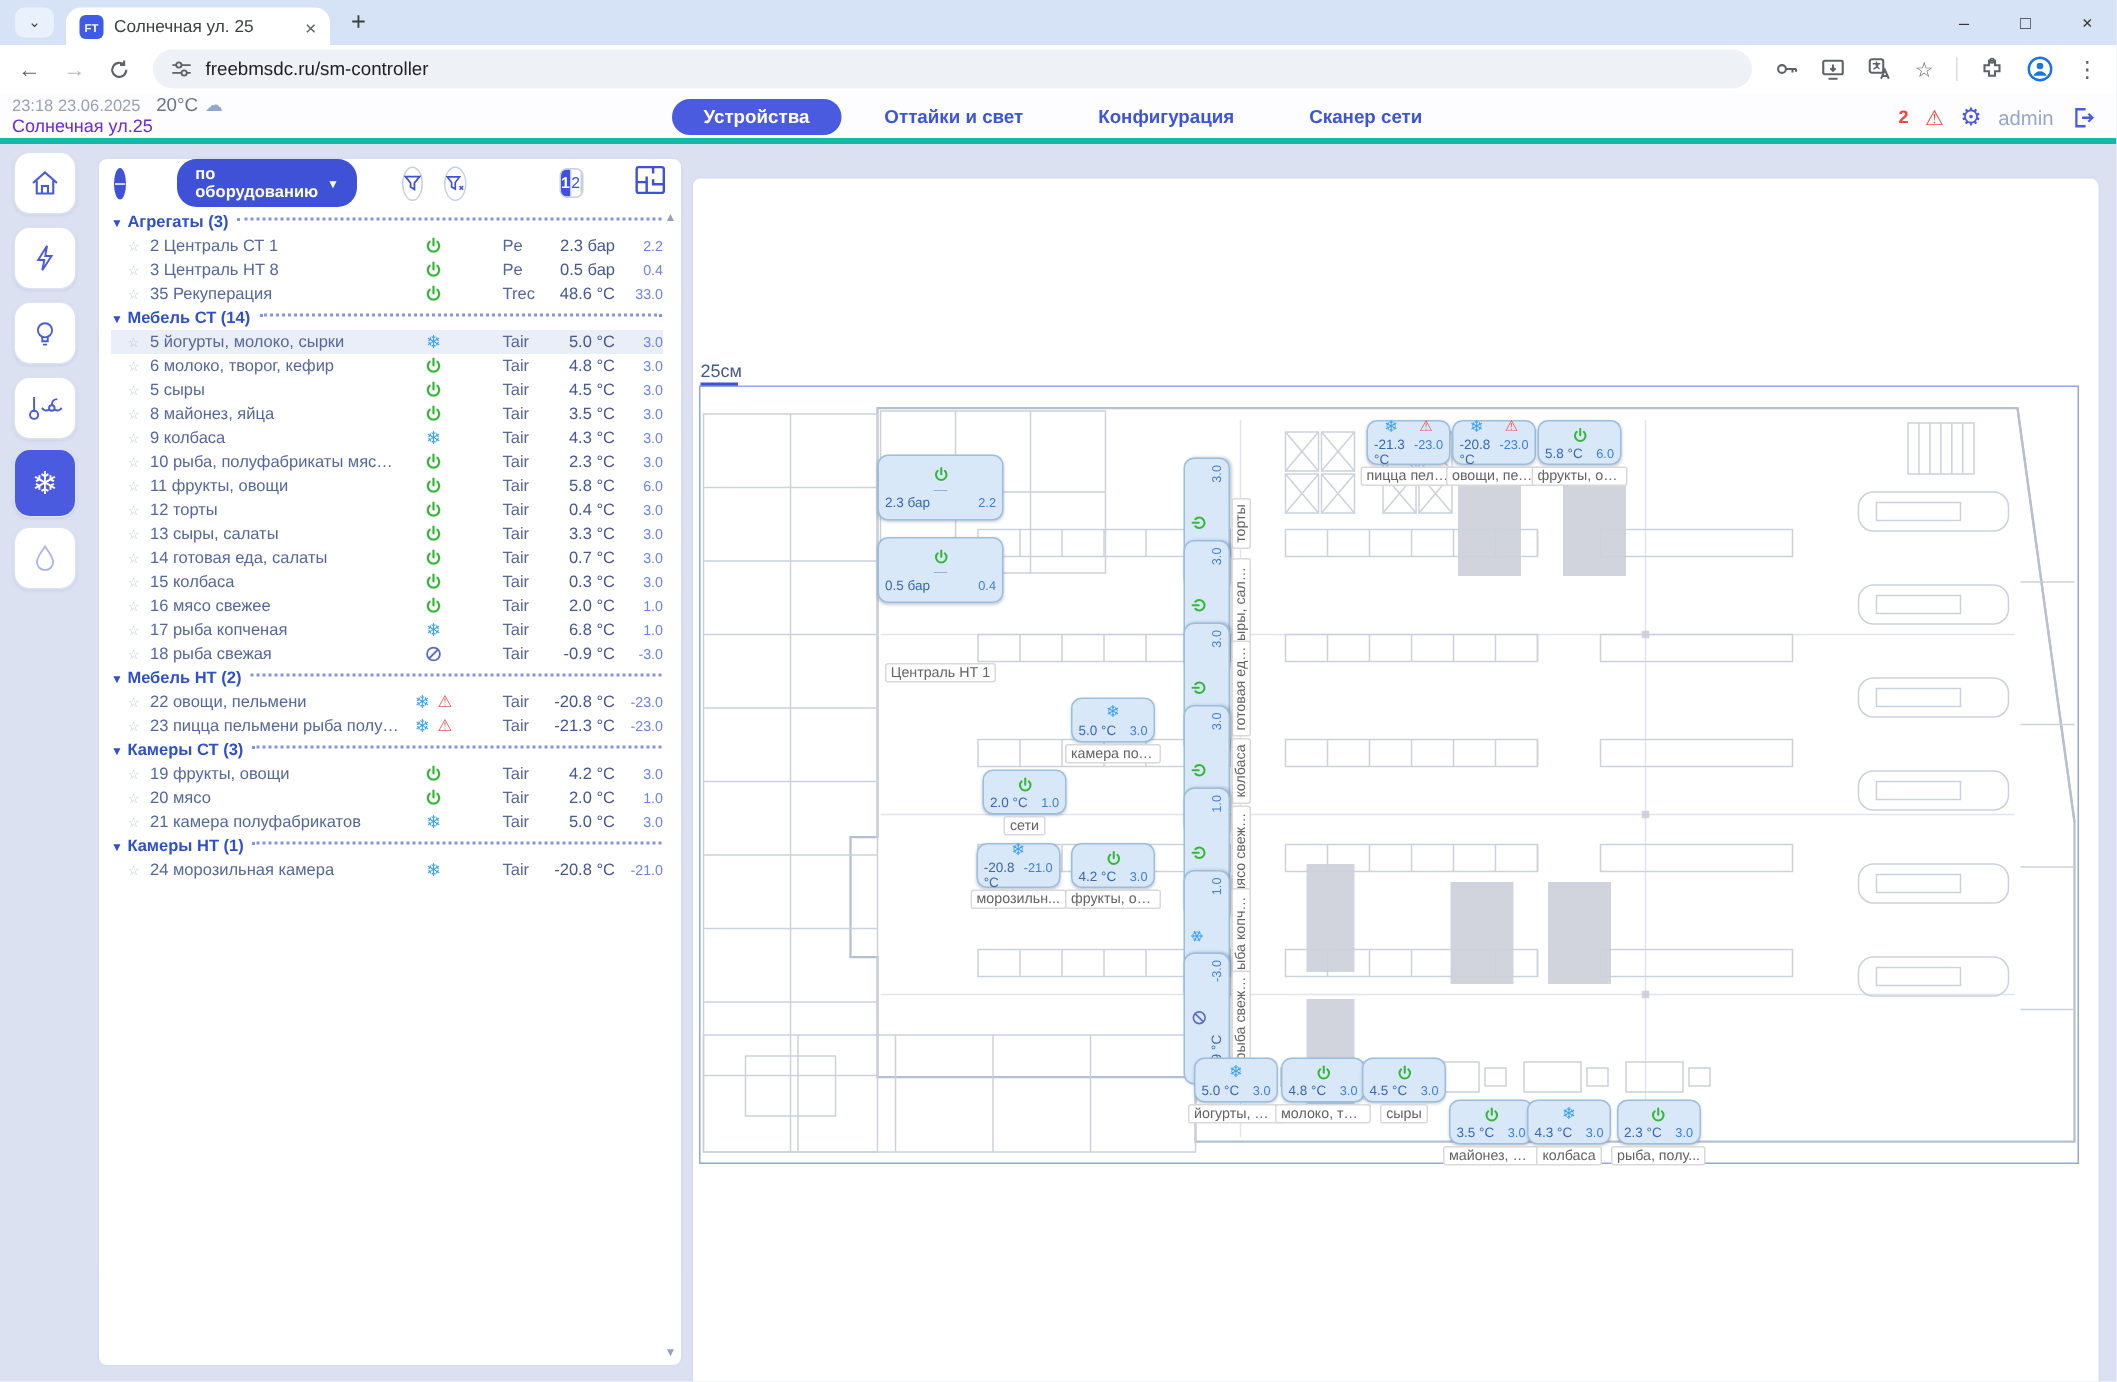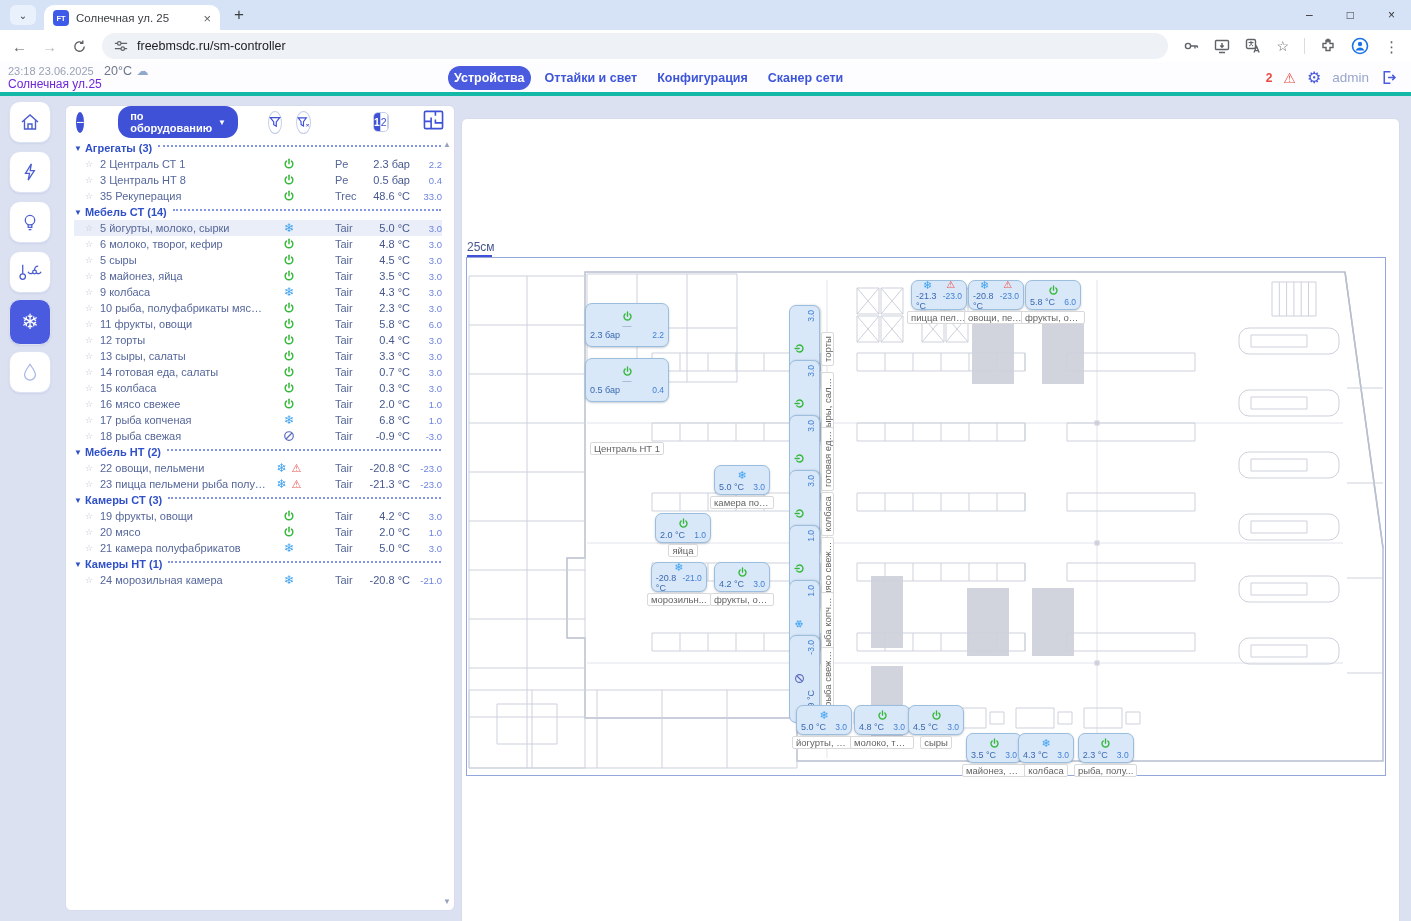--- a/index.html
+++ b/index.html
@@ -27,21 +27,21 @@
   .divider { width:1px; height:16px; background:#dadce0; }
 
   
   .app-header { height:34px; background:#fdfdff; position:relative; border-bottom:4px solid #14b8a6; }
   .hdr-left { position:absolute; left:8px; top:1px; line-height:13px; }
   .hdr-time { color:#99a2b4; font-size:11px; }
   .hdr-temp { color:#6d7689; font-size:12.5px; margin-left:6px; }
   .hdr-cloud { color:#90a8cc; font-size:12px; }
   .hdr-site { color:#6d28d9; font-size:12px; }
   .nav-tabs { position:absolute; left:448px; top:4px; display:flex; gap:8px; align-items:center; }
-  .nav-tab { font-size:12.5px; font-weight:bold; color:#3d55d8; padding:5px 6px; border-radius:15px; white-space:nowrap; }
+  .nav-tab { font-size:12.5px; font-weight:bold; color:#3d55d8; padding:5px 21px; border-radius:15px; white-space:nowrap; }
   .nav-tab.active { background:#4a5bdf; color:#fff; }
   .hdr-right { position:absolute; right:14px; top:6px; display:flex; align-items:center; gap:11px; }
   .alarm-count { color:#e8493f; font-weight:bold; font-size:12px; }
   .warn-red { color:#e8493f; font-size:14px; }
   .gear { color:#4a5bdf; font-size:16px; }
   .user { color:#99a5cc; font-size:13.5px; }
 
   
   .rail-btn { position:absolute; left:9px; width:42px; height:42px; background:#fff; border:1px solid #dde2f2;
     border-radius:11px; display:flex; align-items:center; justify-content:center; color:#4a5cd0;
@@ -943,21 +943,21 @@
               <svg class="ic-pw" viewBox="0 0 16 16">
                 <path d="M8 1.5v6"></path>
                 <path d="M4.6 4.2a5.1 5.1 0 1 0 6.8 0"></path>
               </svg>
             </div>
             <div class="b-vals">
               <span class="b-val">2.0 °C</span>
               <span class="b-sp">1.0</span>
             </div>
           </div>
-          <div class="b-label">яйца</div>
+          <div class="b-label">сети</div>
         </div>
         <div class="badge-unit h" style="left: 180px; top: 304px;">
           <div class="badge">
             <div class="b-icons">
               <span class="ic-snow">❄</span>
             </div>
             <div class="b-vals">
               <span class="b-val">-20.8 °C</span>
               <span class="b-sp">-21.0</span>
             </div>

